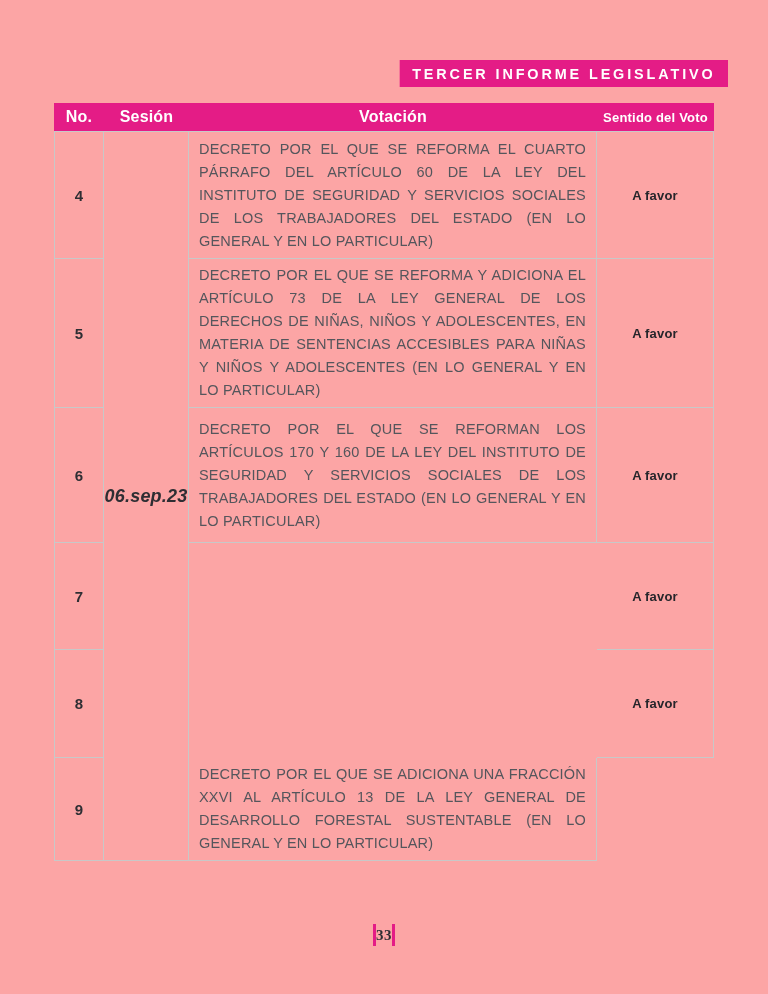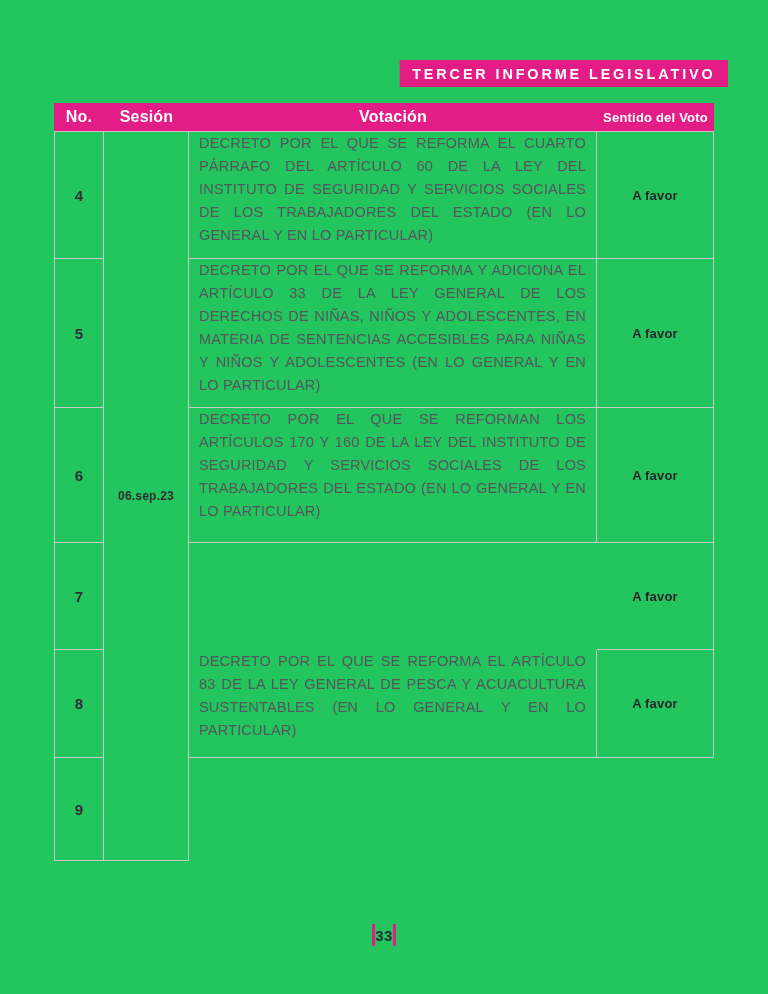--- a/index.html
+++ b/index.html
@@ -3,21 +3,21 @@
 <meta charset="utf-8">
 <style>
   * { margin:0; padding:0; box-sizing:border-box; }
   html,body { width:768px; height:994px; }
   body {
     background:#ffffff;
     font-family:"Liberation Sans", sans-serif;
     position:relative;
     overflow:hidden;
   }
-  .page { position:absolute; inset:0; width:768px; height:994px; background:#22c55e; }
+  .page { position:absolute; inset:0; width:768px; height:994px; background:#fca5a5; }
 
   
   .banner {
     position:absolute;
     top:60px; right:40px;
     height:27px;
     background:#E41C86;
     color:#ffffff;
     font-size:15px;
     font-weight:bold;
@@ -58,25 +58,26 @@
   .r1{grid-row:1}.r2{grid-row:2}.r3{grid-row:3}.r4{grid-row:4}
   .r5{grid-row:5}.r6{grid-row:6}.r7{grid-row:7}
   .session-span { grid-column:2; grid-row:2 / span 6; }
 
   .cell-no {
     display:flex; align-items:center; justify-content:center;
     font-weight:bold; font-size:15px; color:#2E2E33;
   }
   .cell-session {
     display:flex; align-items:center; justify-content:center;
-    font-weight:bold; font-size:12px; color:#2E2E33;
+    font-weight:bold; font-size:18px; color:#2E2E33;
     letter-spacing:0.2px;
+    font-style:italic;
   }
   .cell-vot {
-    display:flex; 
+    display:flex; align-items:center;
     padding:0 10px;
   }
   .cell-vot .vot-text {
     width:100%;
     font-size:14.5px;
     line-height:23px;
     letter-spacing:0.2px;
     color:#55565C;
     text-align:justify;
     text-justify:inter-word;
@@ -91,21 +92,21 @@
   .footer {
     position:absolute;
     top:924px; left:0; width:768px;
     display:flex; align-items:center; justify-content:center;
   }
   .footer .bar {
     width:3px; height:22px; background:#E41C86; display:inline-block;
   }
   .footer .num {
     font-size:15px; font-weight:600; color:#2E2E33;
-    margin:0 0; letter-spacing:0.5px;
+    margin:0 0; letter-spacing:0.5px;font-family:Liberation Serif, serif;
   }
 </style>
 </head>
 <body>
 
 <div class="page">
 
   <div class="banner">TERCER INFORME LEGISLATIVO</div>
 
   <div class="votes-table">
@@ -117,40 +118,40 @@
 
     <div class="cell cell-no first-col first-row c1 r2">4</div>
     <div class="cell cell-session session-span first-row">06.sep.23</div>
     <div class="cell cell-vot first-row c3 r2">
       <div class="vot-text">DECRETO POR EL QUE SE REFORMA EL CUARTO PÁRRAFO DEL ARTÍCULO 60 DE LA LEY DEL INSTITUTO DE SEGURIDAD Y SERVICIOS SOCIALES DE LOS TRABAJADORES DEL ESTADO (EN LO GENERAL Y EN LO PARTICULAR)</div>
     </div>
     <div class="cell cell-sent first-row c4 r2">A favor</div>
 
     <div class="cell cell-no first-col c1 r3">5</div>
     <div class="cell cell-vot c3 r3">
-      <div class="vot-text">DECRETO POR EL QUE SE REFORMA Y ADICIONA EL ARTÍCULO 33 DE LA LEY GENERAL DE LOS DERECHOS DE NIÑAS, NIÑOS Y ADOLESCENTES, EN MATERIA DE SENTENCIAS ACCESIBLES PARA NIÑAS Y NIÑOS Y ADOLESCENTES (EN LO GENERAL Y EN LO PARTICULAR)</div>
+      <div class="vot-text">DECRETO POR EL QUE SE REFORMA Y ADICIONA EL ARTÍCULO 73 DE LA LEY GENERAL DE LOS DERECHOS DE NIÑAS, NIÑOS Y ADOLESCENTES, EN MATERIA DE SENTENCIAS ACCESIBLES PARA NIÑAS Y NIÑOS Y ADOLESCENTES (EN LO GENERAL Y EN LO PARTICULAR)</div>
     </div>
     <div class="cell cell-sent c4 r3">A favor</div>
 
     <div class="cell cell-no first-col c1 r4">6</div>
     <div class="cell cell-vot c3 r4">
       <div class="vot-text">DECRETO POR EL QUE SE REFORMAN LOS ARTÍCULOS 170 Y 160 DE LA LEY DEL INSTITUTO DE SEGURIDAD Y SERVICIOS SOCIALES DE LOS TRABAJADORES DEL ESTADO (EN LO GENERAL Y EN LO PARTICULAR)</div>
     </div>
     <div class="cell cell-sent c4 r4">A favor</div>
 
     <div class="cell cell-no first-col c1 r5">7</div>
     <div class="cell cell-sent c4 r5">A favor</div>
 
     <div class="cell cell-no first-col c1 r6">8</div>
-    <div class="cell cell-vot c3 r6">
-      <div class="vot-text">DECRETO POR EL QUE SE REFORMA EL ARTÍCULO 83 DE LA LEY GENERAL DE PESCA Y ACUACULTURA SUSTENTABLES (EN LO GENERAL Y EN LO PARTICULAR)</div>
-    </div>
     <div class="cell cell-sent c4 r6">A favor</div>
 
     <div class="cell cell-no first-col c1 r7">9</div>
+    <div class="cell cell-vot c3 r7">
+      <div class="vot-text">DECRETO POR EL QUE SE ADICIONA UNA FRACCIÓN XXVI AL ARTÍCULO 13 DE LA LEY GENERAL DE DESARROLLO FORESTAL SUSTENTABLE (EN LO GENERAL Y EN LO PARTICULAR)</div>
+    </div>
 
   </div>
 
   <div class="footer">
     <span class="bar"></span>
     <span class="num">33</span>
     <span class="bar"></span>
   </div>
 
 </div>

